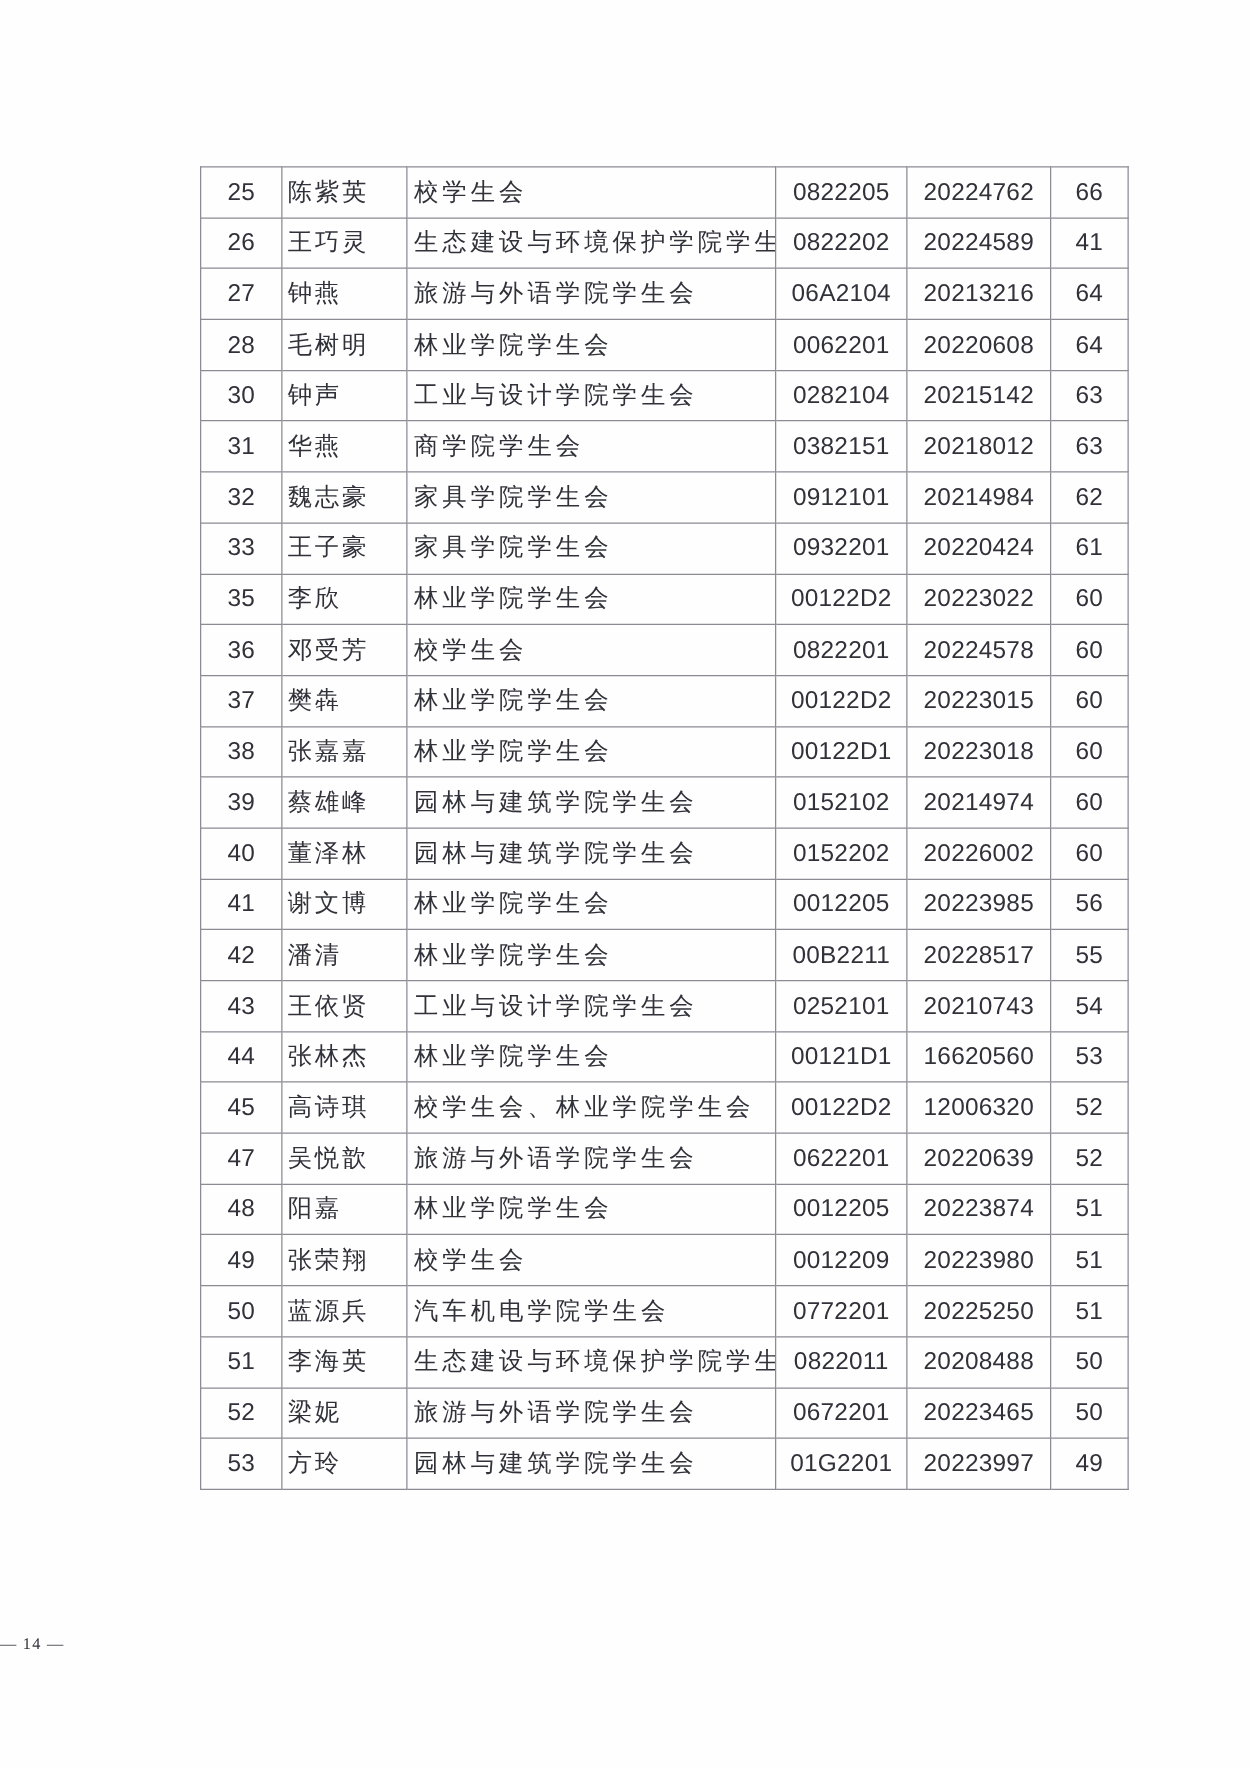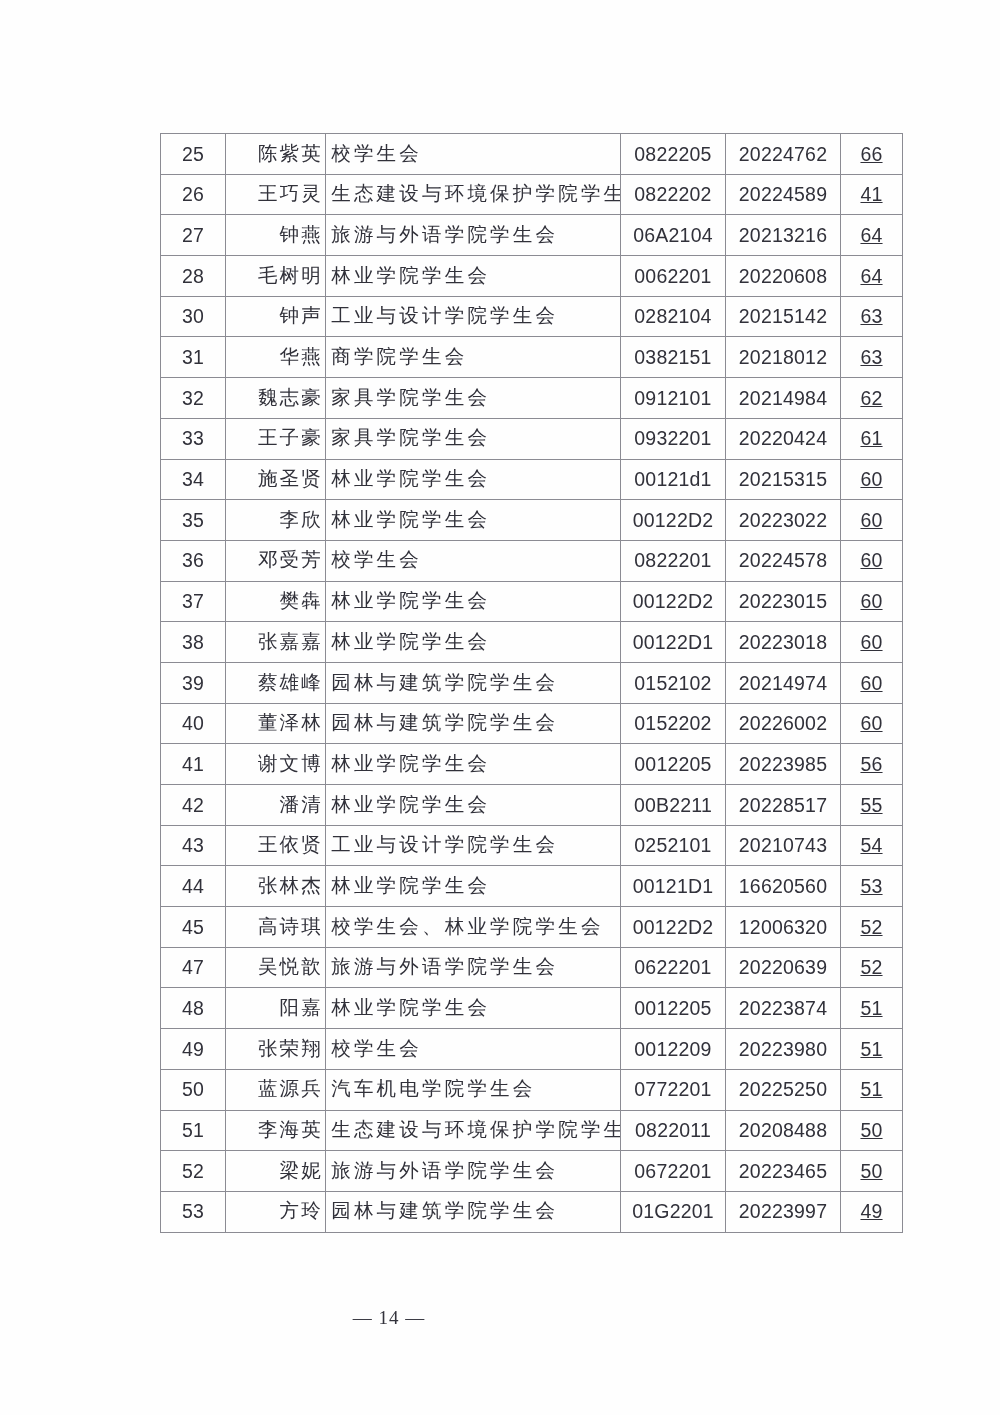--- a/index.html
+++ b/index.html
@@ -43,25 +43,25 @@
     font-size: 19.5px;
     line-height: 1.05;
     color: #31313a;
     vertical-align: middle;
     white-space: nowrap;
     overflow: hidden;
   }
 
   
   .c-idx   { width: 60px;  text-align: center; }
-  .c-name  { width: 95px;  text-align: right; }
+  .c-name  { width: 95px;  text-align: left; }
   .c-org   { width: 290px; }
   .c-class { width: 100px; text-align: center; }
   .c-sid   { width: 110px; text-align: center; }
-  .c-score { width: 57px;  text-align: center; text-decoration: underline; }
+  .c-score { width: 57px;  text-align: center; }
 
   
   .c-idx, .c-class, .c-sid, .c-score {
     font-family: "Liberation Sans", "DejaVu Sans", sans-serif;
     font-size: 19px;
     color: #3a3a44;
     letter-spacing: 0.2px;
   }
 
   
@@ -76,25 +76,25 @@
     letter-spacing: 3.2px;
     text-indent: 3.2px;
   }
 
   
   #page-footer {
     position: absolute;
     left: 0;
     top: 1307px;
     width: 868px;
-    text-align: center;
+    text-align: left;
     padding-right: 90px;
     box-sizing: border-box;
     font-family: "Liberation Serif", "DejaVu Serif", serif;
-    font-size: 19px;
+    font-size: 13px;
     color: #33333c;
     letter-spacing: 1px;
   }
 </style>
 </head>
 <body>
 
 <div id="page">
 
   <table id="score-table">
@@ -157,28 +157,20 @@
         </tr>
         <tr>
           <td class="c-idx">33</td>
           <td class="c-name">王子豪</td>
           <td class="c-org">家具学院学生会</td>
           <td class="c-class">0932201</td>
           <td class="c-sid">20220424</td>
           <td class="c-score">61</td>
         </tr>
         <tr>
-          <td class="c-idx">34</td>
-          <td class="c-name">施圣贤</td>
-          <td class="c-org">林业学院学生会</td>
-          <td class="c-class">00121d1</td>
-          <td class="c-sid">20215315</td>
-          <td class="c-score">60</td>
-        </tr>
-        <tr>
           <td class="c-idx">35</td>
           <td class="c-name">李欣</td>
           <td class="c-org">林业学院学生会</td>
           <td class="c-class">00122D2</td>
           <td class="c-sid">20223022</td>
           <td class="c-score">60</td>
         </tr>
         <tr>
           <td class="c-idx">36</td>
           <td class="c-name">邓受芳</td>

